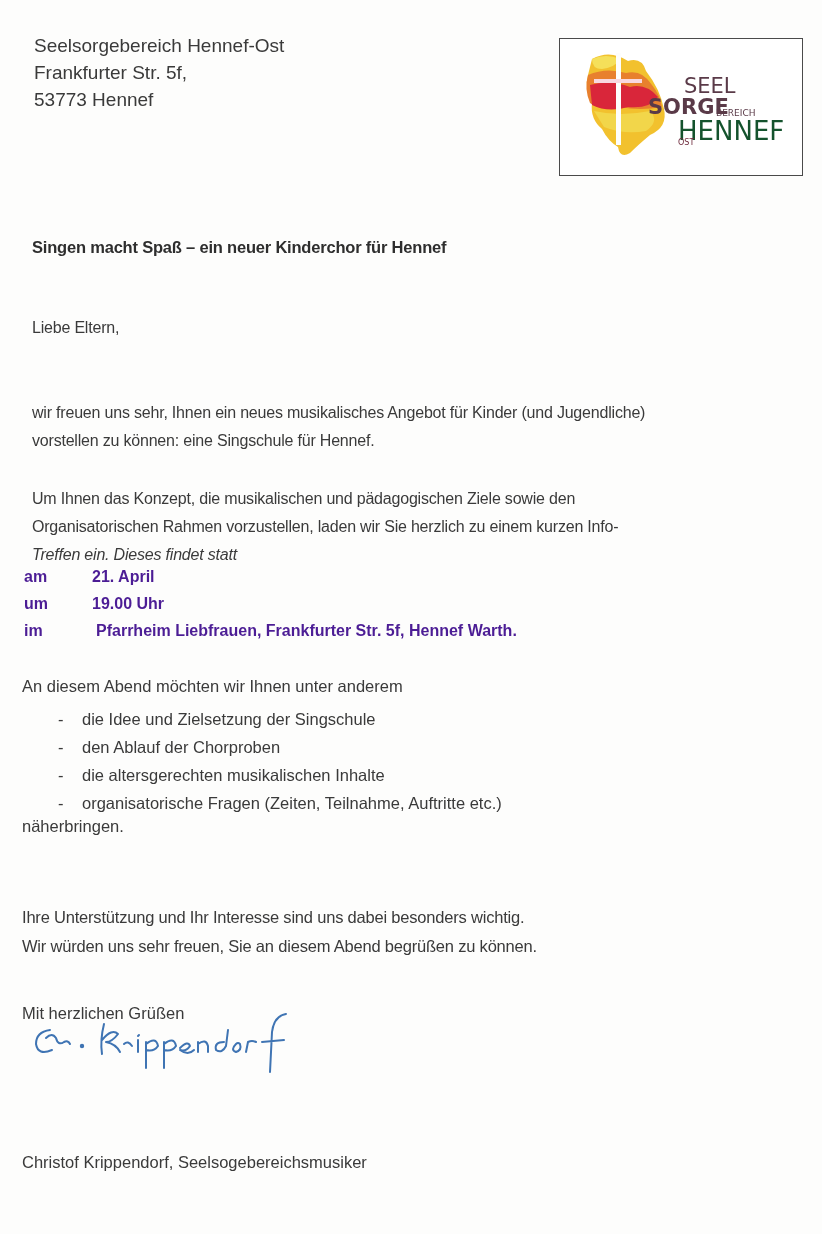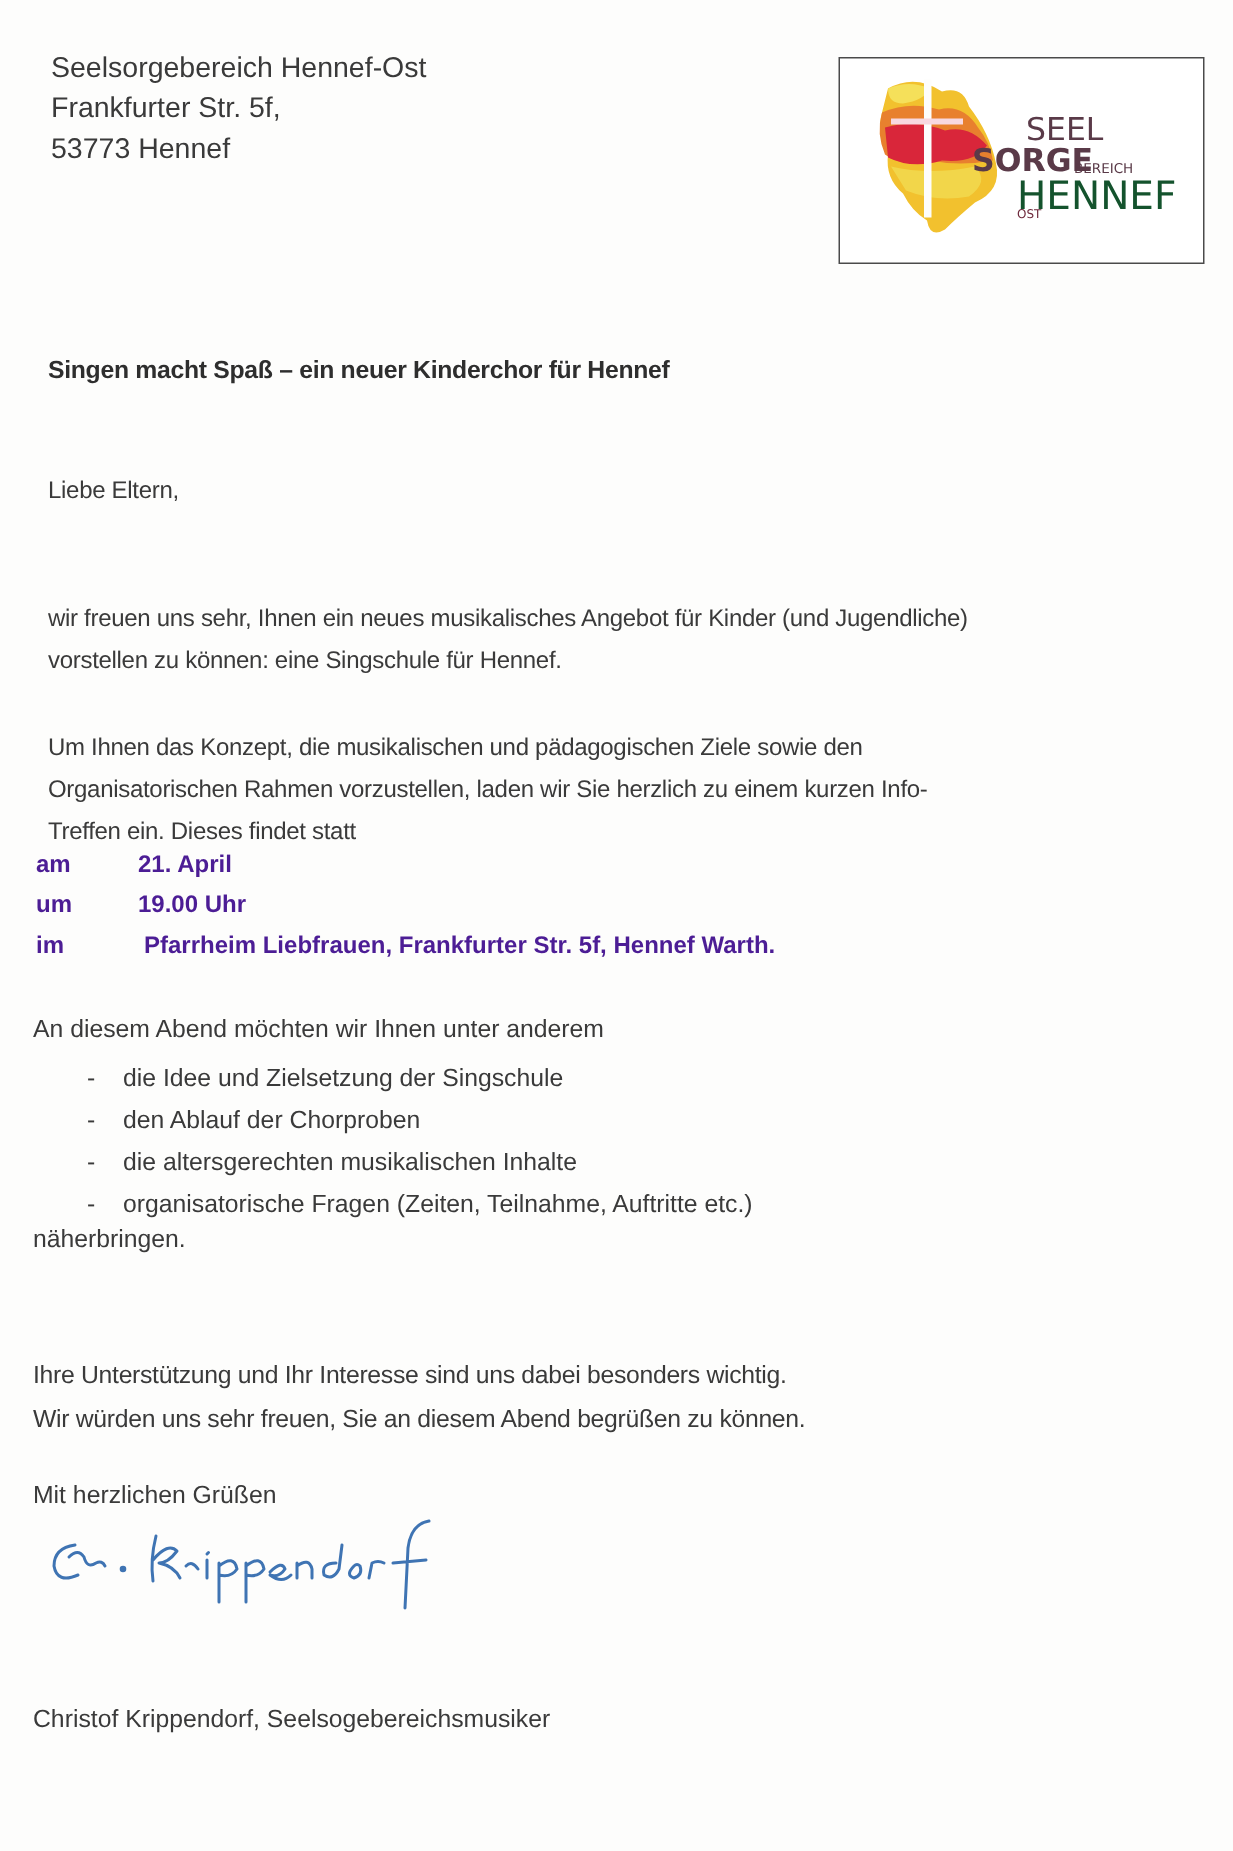--- a/index.html
+++ b/index.html
@@ -13,21 +13,21 @@
   .narrow { font-family:"Liberation Sans Narrow","Liberation Sans", sans-serif; letter-spacing:-0.2px;margin-top:32px; }
   .bold { font-weight:bold; color:#2e2e2e; }
   .logo-box {
     left:559px; top:38px; width:242px; height:136px; border:1.5px solid #4a4a4a; background:#fff;
   }
   .logo-text { font-family:"DejaVu Sans", sans-serif; color:#5a3a48; line-height:1; }
   .event-row { display:flex; font-size:16px; font-weight:bold; color:#4c1d95; height:27px; align-items:center; }
   .event-row .lbl { width:68px; }
   .bullets div { display:flex; font-size:16.5px; height:28px; align-items:center; }
   .bullets .dash { width:60px; padding-left:36px; box-sizing:border-box; }
-  .sig-line { font-size:16.5px; }
+  .sig-line { font-size:16.5px;margin-top:16px; }
 </style>
 </head>
 <body>
 
 <div class="abs sender" style="left:34px; top:32px;">
   <div>Seelsorgebereich Hennef-Ost</div>
   <div>Frankfurter Str. 5f,</div>
   <div>53773 Hennef</div>
 </div>
 
@@ -53,21 +53,21 @@
 <div class="abs text narrow" style="left:32px; top:287px;">Liebe Eltern,</div>
 
 <div class="abs narrow" style="left:32px; top:372px;">
   <div class="text" style="height:28px;">wir freuen uns sehr, Ihnen ein neues musikalisches Angebot für Kinder (und Jugendliche)</div>
   <div class="text" style="height:28px;">vorstellen zu können: eine Singschule für Hennef.</div>
 </div>
 
 <div class="abs narrow" style="left:32px; top:458px;">
   <div class="text" style="height:28px;">Um Ihnen das Konzept, die musikalischen und pädagogischen Ziele sowie den</div>
   <div class="text" style="height:28px;">Organisatorischen Rahmen vorzustellen, laden wir Sie herzlich zu einem kurzen Info-</div>
-  <div class="text" style="height:28px;">Treffen ein. Dieses findet statt</div>
+  <div class="text" style="height:28px;font-style:italic;">Treffen ein. Dieses findet statt</div>
 </div>
 
 <div class="abs" style="left:24px; top:563px;">
   <div class="event-row">
     <span class="lbl">am</span>
     <span>21. April</span>
   </div>
   <div class="event-row">
     <span class="lbl">um</span>
     <span>19.00 Uhr</span>

